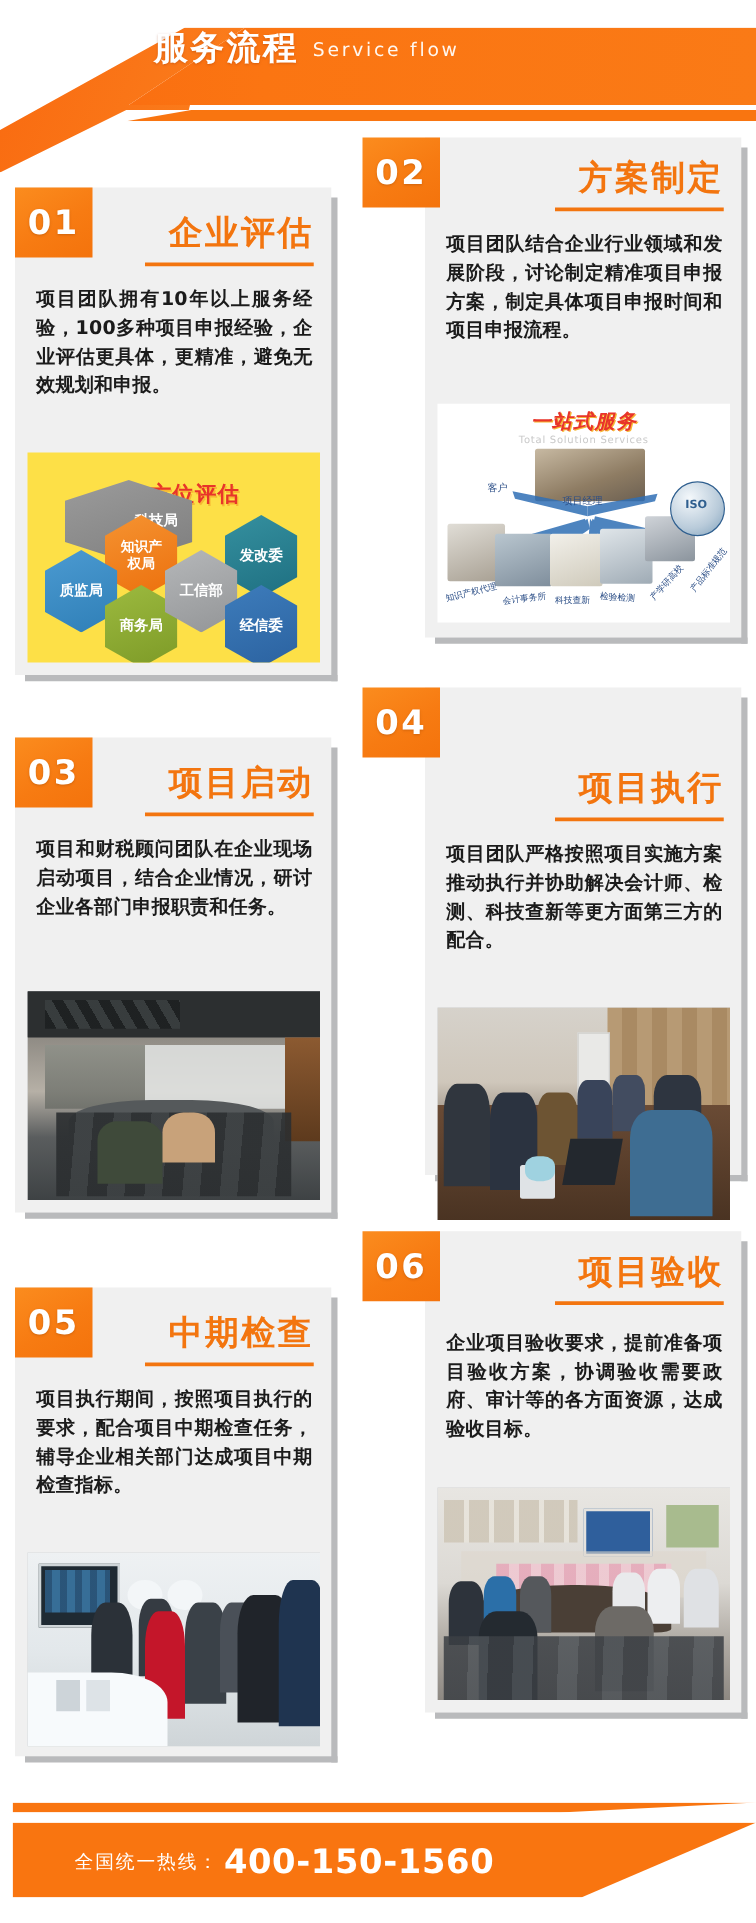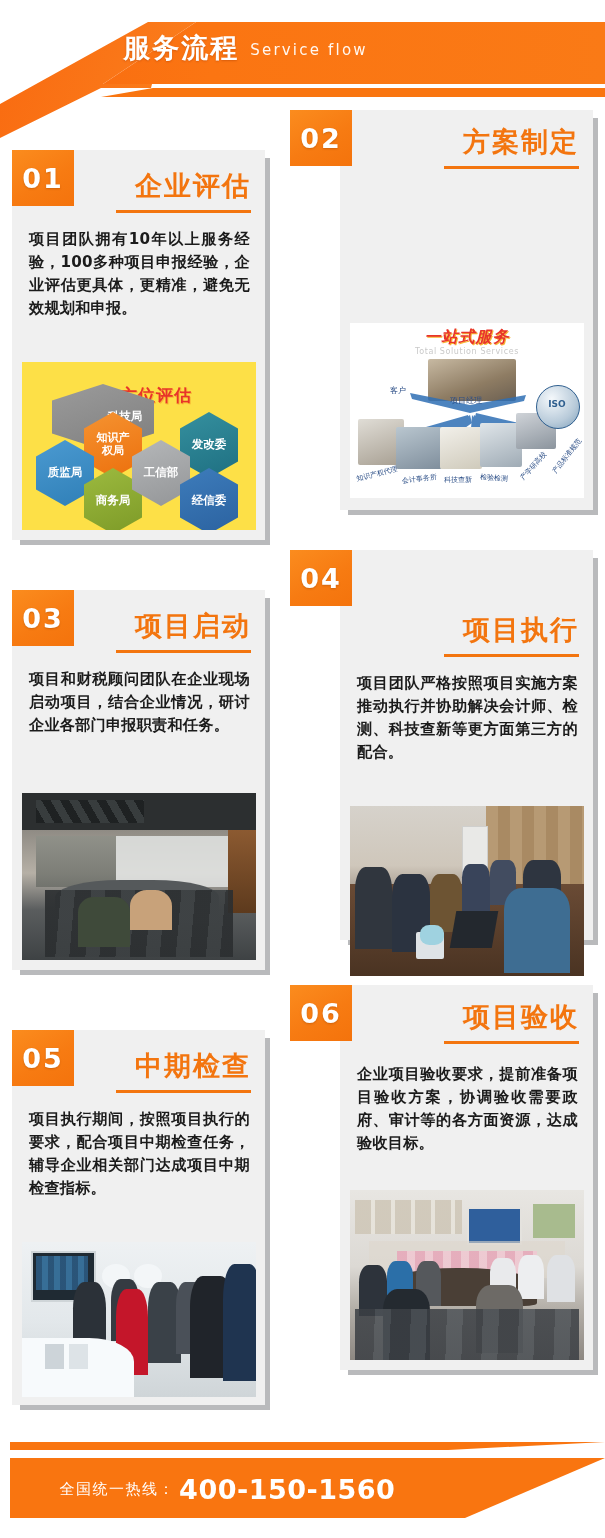--- a/index.html
+++ b/index.html
@@ -21,21 +21,21 @@
     position:absolute;left:0;top:88px;width:605px;height:9px;
     background:#f97510;
     clip-path:polygon(153px 0, 605px 0, 605px 9px, 101px 9px);
   }
   .hdr-tri{
     position:absolute;left:0;top:22px;width:230px;height:116px;
     background:linear-gradient(110deg,#f96a10,#fb8320);
     clip-path:polygon(196px 0, 103px 62px, 152px 62px, 151px 66px, 101px 66px, 0 116px, 0 82px, 148px 0);
   }
   .hdr-title{
-    position:absolute;left:0;top:30px;width:491px;text-align:center;
+    position:absolute;left:0;top:20px;width:491px;text-align:center;
     color:#ffffff;font-size:27px;font-weight:bold;letter-spacing:1px;
     white-space:nowrap;
   }
   .hdr-title .cn{font-size:27px;font-weight:bold;letter-spacing:2px;
     text-shadow:0 1px 2px rgba(150,50,0,.35);}
   .hdr-title .en{font-size:15px;font-weight:normal;letter-spacing:2.2px;
     margin-left:11px;color:#fff7f0;position:relative;top:-2px;}
 
   
   .card{position:absolute;background:#f0f0f0;box-sizing:border-box;}
@@ -162,20 +162,21 @@
     </div>
     <div class="badge" style="left:0px;top:0px;">
       <span>01</span>
     </div>
   </div>
 
   <div class="card" style="left:340px;top:110px;width:253px;height:400px;">
     <div class="card-inner" style="position:absolute;inset:0;">
       <div class="card-title" style="position:absolute;right:14px;top:14px;">方案制定</div>
       <div class="title-rule" style="position:absolute;right:14px;top:56px;width:135px;"></div>
+      <div class="card-body" style="position:absolute;left:17px;right:15px;top:74px;">项目团队结合企业行业领域和发展阶段，讨论制定精准项目申报方案，制定具体项目申报时间和项目申报流程。</div>
 
       <div class="svcwrap" style="position:absolute;left:10px;top:213px;width:234px;height:175px;">
         <div class="svc-title">一站式服务</div>
         <div class="svc-sub">Total Solution Services</div>
 
         <div class="svc-node" style="left:78px;top:36px;width:88px;height:42px;
                     background:linear-gradient(160deg,#c7b9a2,#8e7c63 60%,#6c6052);"></div>
 
         <svg width="234" height="175" style="position:absolute;left:0;top:0;">
           <g fill="#2f6fb5" opacity=".85">

